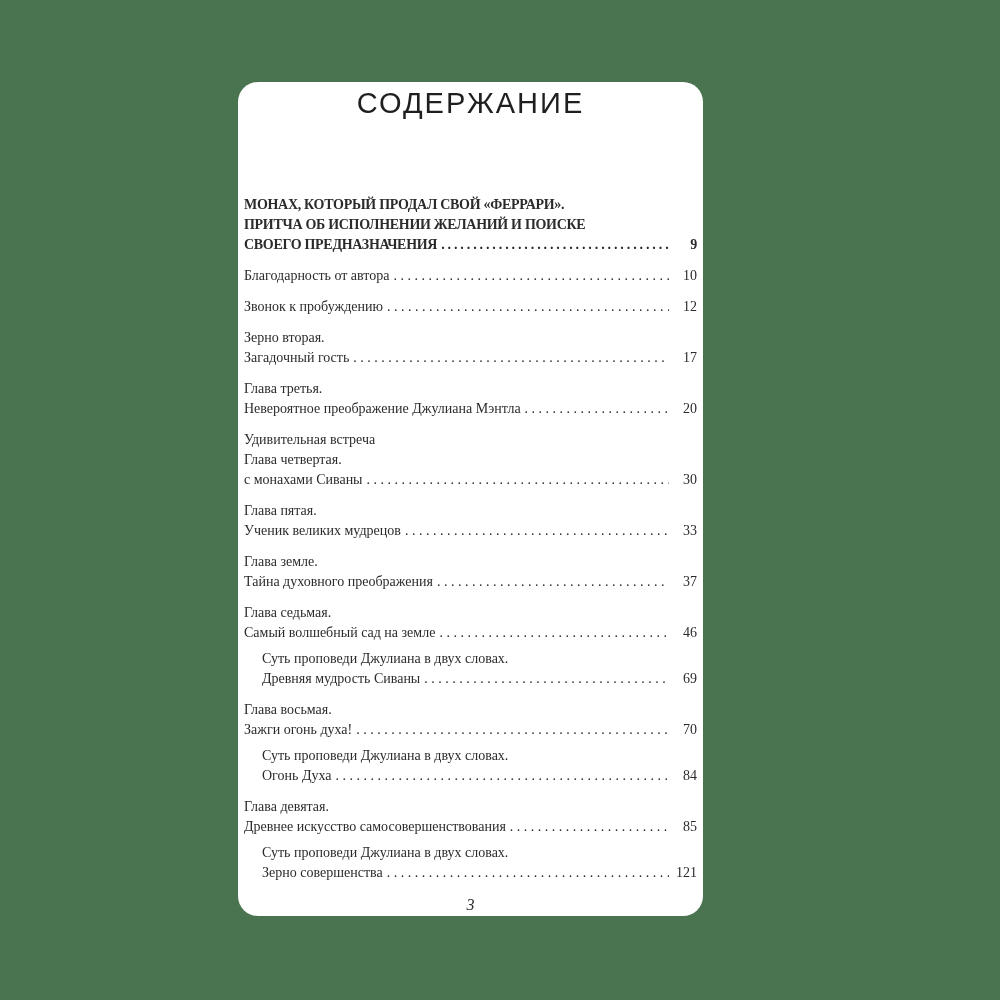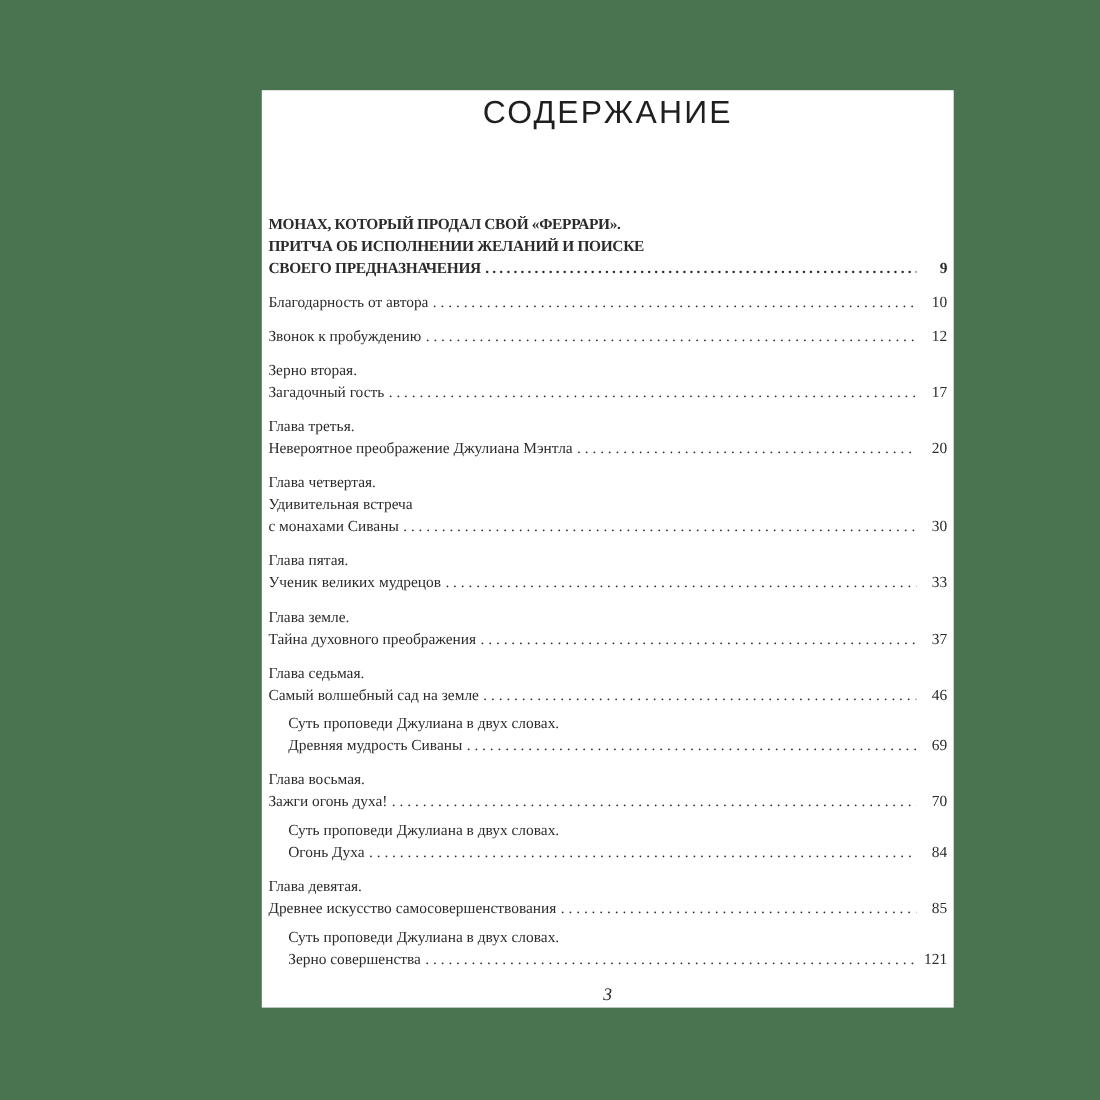--- a/index.html
+++ b/index.html
@@ -12,26 +12,27 @@
   }
   .stage {
     position: relative;
     width: 1000px;
     height: 1000px;
   }
   .paper {
     position: absolute;
     left: 238px;
     top: 82px;
-    width: 629px;
+    width: 465px;
     height: 834px;
     background: #ffffff;
     box-sizing: border-box;
     padding: 5px 6px;
     color: #2b2b2b;
+    border-radius: 20px;
   }
   .title {
     margin: 0;
     padding-top: 2px;
     text-align: center;
     font-family: "Liberation Sans", "DejaVu Sans", sans-serif;
     font-weight: 300;
     font-size: 29px;
     line-height: 1;
     letter-spacing: 2px;
@@ -120,22 +121,22 @@
         </div>
         <div class="entry">
           <div class="pre-line">Глава третья.</div>
           <div class="toc-row">
             <span class="label">Невероятное преображение Джулиана Мэнтла</span>
             <span class="dots"></span>
             <span class="num">20</span>
           </div>
         </div>
         <div class="entry">
+          <div class="pre-line">Удивительная встреча</div>
           <div class="pre-line">Глава четвертая.</div>
-          <div class="pre-line">Удивительная встреча</div>
           <div class="toc-row">
             <span class="label">с монахами Сиваны</span>
             <span class="dots"></span>
             <span class="num">30</span>
           </div>
         </div>
         <div class="entry">
           <div class="pre-line">Глава пятая.</div>
           <div class="toc-row">
             <span class="label">Ученик великих мудрецов</span>

